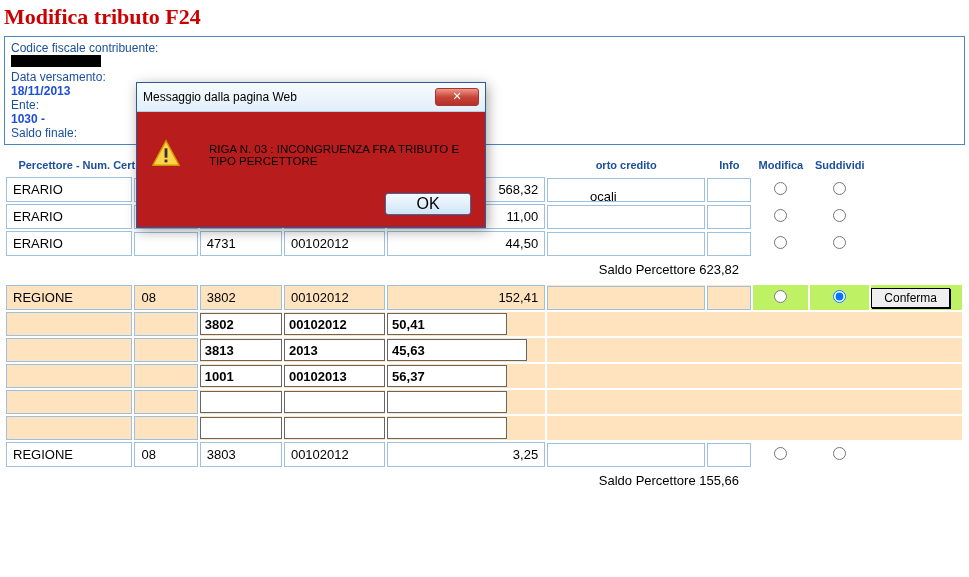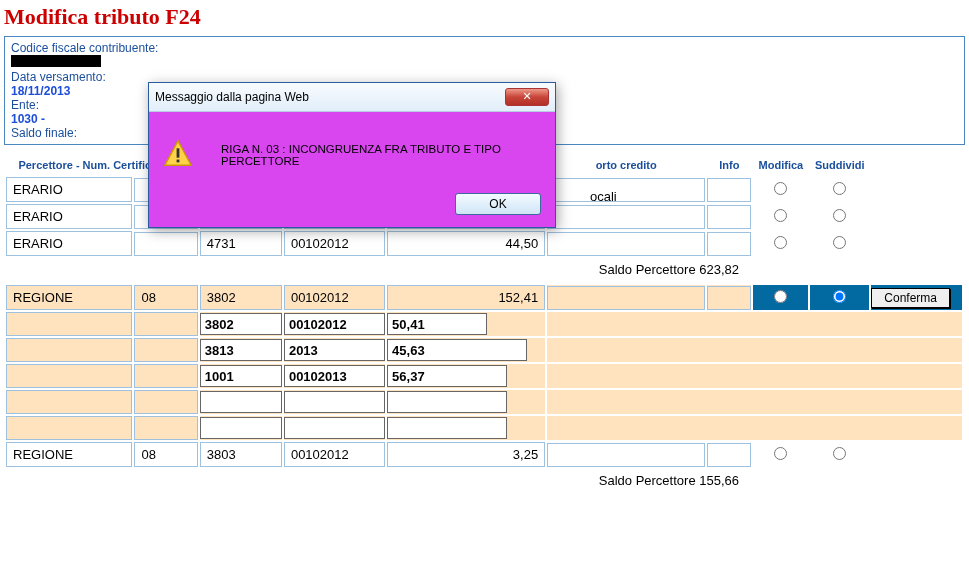--- a/index.html
+++ b/index.html
@@ -60,21 +60,21 @@
   .cell-box {
     border: 1px solid #9fc1e0;
     background: #fff;
     padding: 4px 6px;
     min-height: 24px;
     font-size: 13px;
   }
   .cell-box.r { text-align: right; padding-left: 31px; }
   tr.hl td .cell-box { background: #ffe3bf; }
   tr.hl td { background: #ffe3bf; }
-  tr.hl td.nohl { background: #0369a1; }
+  tr.hl td.nohl { background: #bef264; }
   tr.plain td .cell-box { background: #fff; }
   .input-like {
     border: 1px solid #666;
     background: #fff;
     padding: 2px 4px;
     font-size: 13px;
     font-weight: bold;
     height: 22px;
     display: flex;
     align-items: center;
@@ -92,25 +92,25 @@
     border: 1px solid #000;
     box-shadow: 1px 1px 0 #000;
     background: #efefef;
     padding: 2px 12px;
     font-size: 12px;
     cursor: pointer;
   }
   
   .dialog {
     position: absolute;
-    left: 148px;
+    left: 136px;
     top: 82px;
-    width: 408px;
+    width: 350px;
     border: 1px solid #2a5aa0;
-    background: #d946ef;
+    background: #b91c1c;
     box-shadow: 2px 3px 12px rgba(0,0,0,.35);
     z-index: 50;
   }
   .dialog-title {
     background: linear-gradient(#f7fbff, #e2eef9);
     border-bottom: 1px solid #b8cee4;
     padding: 5px 6px;
     display: flex;
     align-items: center;
     justify-content: space-between;
@@ -141,21 +141,21 @@
     text-align: right;
     padding: 8px 14px 12px 14px;
   }
   .dlg-ok {
     width: 86px;
     height: 22px;
     border: 1px solid #3b6aa0;
     border-radius: 3px;
     background: linear-gradient(#f4faff, #cfe5f7);
     cursor: pointer;
-    font-size: 12px;
+    font-size: 16px;
   }
   .col-perc { width: 120px; }
   .col-num  { width: 60px; }
   .col-trib { width: 78px; }
   .col-periodo { width: 96px; }
   .col-debito { width: 150px; }
   .col-credito { width: 150px; }
   .col-info { width: 42px; }
   .col-radio { width: 52px; }
   .col-sudd { width: 56px; }
@@ -346,21 +346,21 @@
       <td>
           <div class="cell-box"></div>
         </td>
       <td>
           <div class="input-like">3802</div>
         </td>
       <td>
           <div class="input-like">00102012</div>
         </td>
       <td>
-          <div class="input-like" style="width:100px">50,41</div>
+          <div class="input-like" style="width:120px">50,41</div>
         </td>
       <td colspan="5"></td>
     </tr>
     <tr class="hl">
       <td>
           <div class="cell-box"></div>
         </td>
       <td>
           <div class="cell-box"></div>
         </td>

